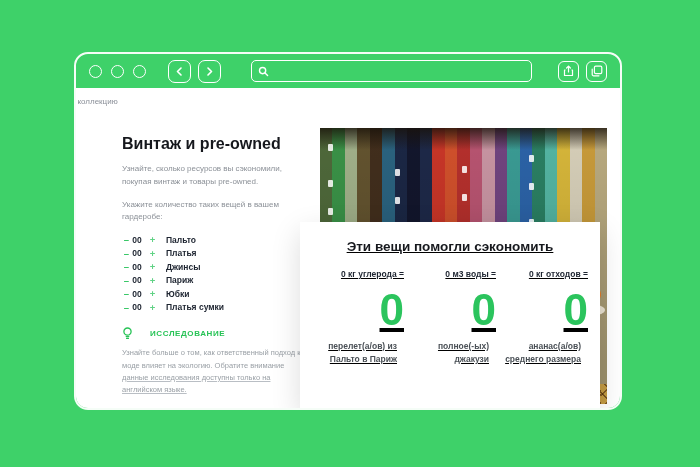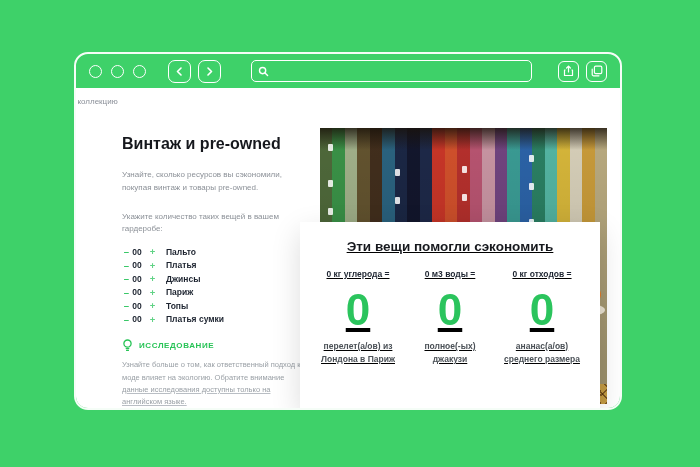--- a/index.html
+++ b/index.html
@@ -44,33 +44,33 @@
   .search-input {
     position:absolute; right:-2px; top:-1px; width:82px; height:27px;
     border:1px solid #d8dce0; font-size:9px; color:#9aa0a6; padding-left:9px;
     font-family:"Liberation Sans", sans-serif; outline:none; background:#fff;
   }
   .search-input::placeholder { color:#9aa0a6; }
   
   .left-col { position:absolute; left:46px; top:38px; width:198px; }
   .eyebrow { color:#27c356; font-size:8px; font-weight:bold; letter-spacing:.6px; }
   .page-title { margin-top:9px; font-size:16px; font-weight:bold; color:#16181d; }
-  .para { margin-top:16px; font-size:8px; line-height:1.6; color:#8b9097; width:180px; }
+  .para { margin-top:10px; font-size:8px; line-height:1.6; color:#8b9097; width:180px; }
   .items { margin-top:9px; }
   .item-row { display:flex; align-items:center; height:13.5px; }
   .step-btn {
     width:9px; text-align:center; font-size:9.5px; font-weight:bold; color:#2bc45d;
     line-height:1; cursor:pointer; background:none; border:none; padding:0;
     font-family:"Liberation Sans", sans-serif;
   }
   .step-btn.plus { opacity:.75; margin-left:5px; }
   .item-value { font-size:8.5px; font-weight:bold; color:#1d2430; width:12px; text-align:center; }
   .item-label { font-size:8.5px; font-weight:bold; color:#1d2430; margin-left:9px; }
   .research { margin-top:13px; }
-  .research-head { display:flex; align-items:center; gap:6px; }
+  .research-head { display:flex; align-items:center; gap:17px; }
   .research-title { color:#27c356; font-size:8px; font-weight:bold; letter-spacing:.6px; }
   .research-text { margin-top:7px; font-size:7.5px; line-height:1.65; color:#9aa0a6; width:186px; }
   .research-link { text-decoration:underline; text-decoration-color:#b9bec4; color:#9aa0a6; }
   
   .photo {
     position:absolute; left:244px; top:40px; width:287px; height:276px; overflow:hidden;
   }
   .stripes { position:absolute; inset:0; display:flex; }
   .stripe { flex:1; }
   .photo-topshade {
@@ -91,21 +91,21 @@
   }
   .blob-orange { position:absolute; right:6px; top:158px; width:26px; height:16px; background:#e07a28; border-radius:50% 50% 40% 40%; }
   .blob-cream  { position:absolute; right:2px; top:176px; width:32px; height:12px; background:#e8e0cf; border-radius:50%; }
   
   .modal {
     position:absolute; left:224px; top:134px; width:300px; height:186px;
     background:#fff; box-shadow:0 10px 28px rgba(0,0,0,.14);text-decoration:underline;
   }
   .modal-title { text-align:center; margin-top:17px; font-size:13.5px; font-weight:bold; color:#16181d; }
   .stats { display:flex; margin-top:15px; padding:0 12px; }
-  .stat { flex:1; text-align:center; }
+  .stat { flex:1; text-align:right; }
   .stat-header { font-size:8.5px; font-weight:bold; color:#1d2430; }
   .stat-value { font-size:44px; font-weight:bold; color:#2bc45d; line-height:1; margin:9px 0 8px; }
   .stat-caption { font-size:8.5px; font-weight:bold; color:#4a5056; line-height:1.55; padding:0 7px; }
   svg { display:block; }
 </style>
 </head>
 <body>
 
 <div class="browser">
 
@@ -240,21 +240,21 @@
         <div class="item-row">
           <button class="step-btn">–</button>
           <span class="item-value">00</span>
           <button class="step-btn plus">+</button>
           <span class="item-label">Париж</span>
         </div>
         <div class="item-row">
           <button class="step-btn">–</button>
           <span class="item-value">00</span>
           <button class="step-btn plus">+</button>
-          <span class="item-label">Топы</span>
+          <span class="item-label">Юбки</span>
         </div>
         <div class="item-row">
           <button class="step-btn">–</button>
           <span class="item-value">00</span>
           <button class="step-btn plus">+</button>
           <span class="item-label">Платья сумки</span>
         </div>
       </div>
 
       <div class="research">
@@ -272,21 +272,21 @@
 
       </div>
     </div>
 
     <div class="modal">
       <div class="modal-title">Эти вещи помогли сэкономить</div>
       <div class="stats">
         <div class="stat">
           <div class="stat-header">0 кг углерода =</div>
           <div class="stat-value">0</div>
-          <div class="stat-caption">перелет(а/ов) из Лондона в Париж</div>
+          <div class="stat-caption">перелет(а/ов) из Пальто в Париж</div>
         </div>
         <div class="stat">
           <div class="stat-header">0 м3 воды =</div>
           <div class="stat-value">0</div>
           <div class="stat-caption">полное(-ых) джакузи</div>
         </div>
         <div class="stat">
           <div class="stat-header">0 кг отходов =</div>
           <div class="stat-value">0</div>
           <div class="stat-caption">ананас(а/ов) среднего размера</div>

